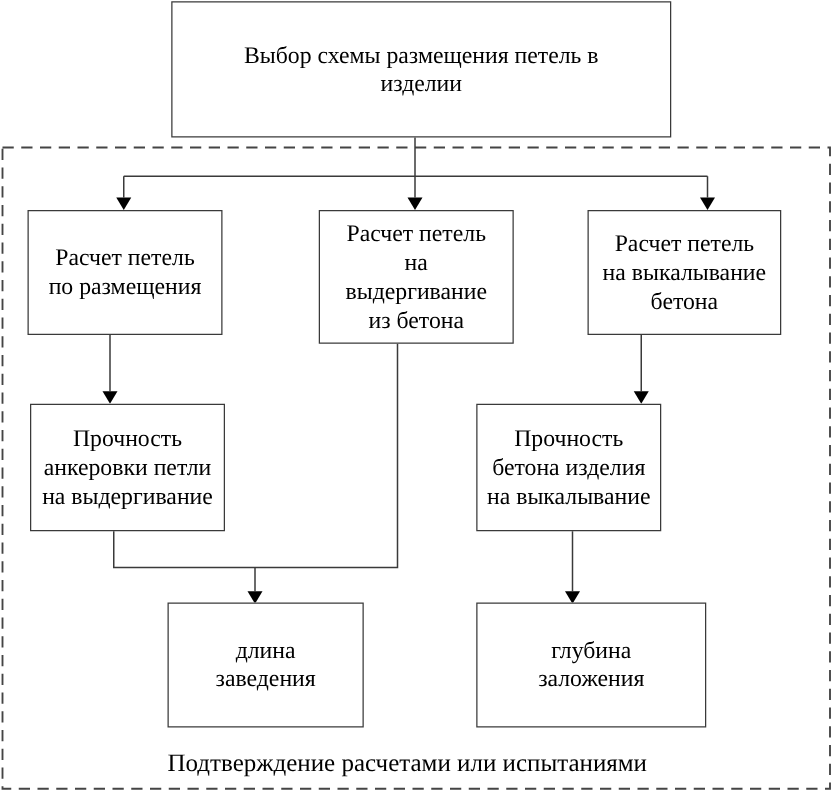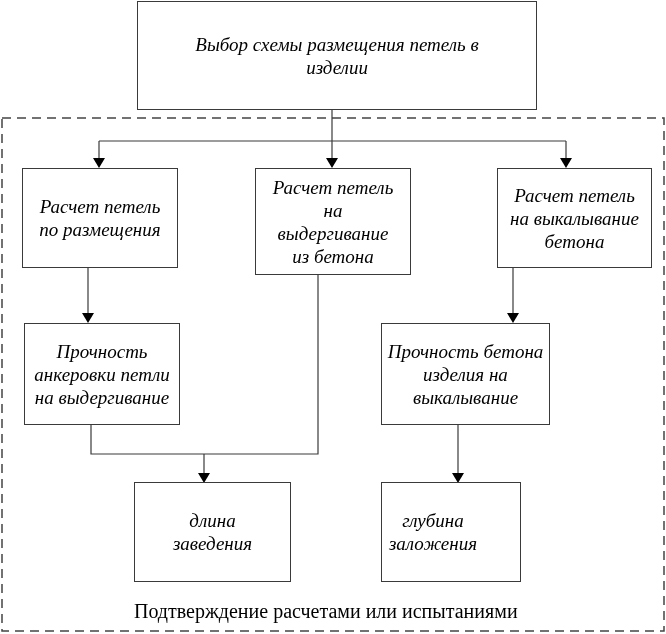--- a/index.html
+++ b/index.html
@@ -1,21 +1,21 @@
 <!DOCTYPE html>
 <html><head>
 <meta charset="utf-8">
 <style>
   html, body { margin: 0; padding: 0; background: #ffffff; }
   body { width: 666px; height: 634px; position: relative; overflow: hidden;
          font-family: "Liberation Serif", "DejaVu Serif", serif; color: #000; }
   #canvas { position: absolute; left: 0; top: 0; }
   .box { position: absolute; box-sizing: border-box; border: 1px solid #3a3a3a;
-         background: #fff; display: flex; align-items: center; justify-content: flex-end;
-         text-align: center; font-size: 19px; line-height: 23px; padding: 0 4px; font-style: italic; }
+         background: #fff; display: flex; align-items: center; justify-content: center;
+         text-align: center; font-size: 19px; line-height: 23px; padding: 0 4px; }
   .box span { display: block; }
   .caption { position: absolute; font-size: 20px; line-height: 23px; white-space: nowrap; }
 </style>
 </head>
 <body>
 
 <svg id="canvas" width="666" height="634">
   <defs>
     <marker id="arrow" markerWidth="12" markerHeight="12" refX="6" refY="11" orient="auto" markerUnits="userSpaceOnUse">
       <path d="M0,0 L12,0 L6,12 Z" transform="rotate(-90 6 6)" fill="#000"></path>
@@ -55,33 +55,33 @@
 </div>
 
 <div class="box" style="left:22px; top:168px; width:156px; height:100px; padding:0 14px;">
   <span>Расчет петель по размещения</span>
 </div>
 
 <div class="box" style="left:255px; top:168px; width:156px; height:107px; padding:0 14px;">
   <span>Расчет петель на выдергивание из бетона</span>
 </div>
 
-<div class="box" style="left:497px; top:168px; width:155px; height:100px; padding:12px 10px;">
+<div class="box" style="left:470px; top:168px; width:155px; height:100px; padding:12px 10px;">
   <span>Расчет петель на выкалывание бетона</span>
 </div>
 
 <div class="box" style="left:24px; top:323px; width:156px; height:102px; padding:0 4px;">
   <span>Прочность анкеровки петли на выдергивание</span>
 </div>
 
-<div class="box" style="left:381px; top:323px; width:169px; height:102px; padding:0 4px;">
+<div class="box" style="left:381px; top:323px; width:148px; height:102px; padding:0 4px;">
   <span>Прочность бетона изделия на выкалывание</span>
 </div>
 
 <div class="box" style="left:134px; top:482px; width:157px; height:100px; padding:0 36px;">
   <span>длина заведения</span>
 </div>
 
-<div class="box" style="left:381px; top:482px; width:140px; height:100px; padding:0 43px;">
+<div class="box" style="left:381px; top:482px; width:184px; height:100px; padding:0 43px;">
   <span>глубина заложения</span>
 </div>
 
 <div class="caption" style="left:134px; top:600px;">Подтверждение расчетами или испытаниями</div>
 
 </body></html>

